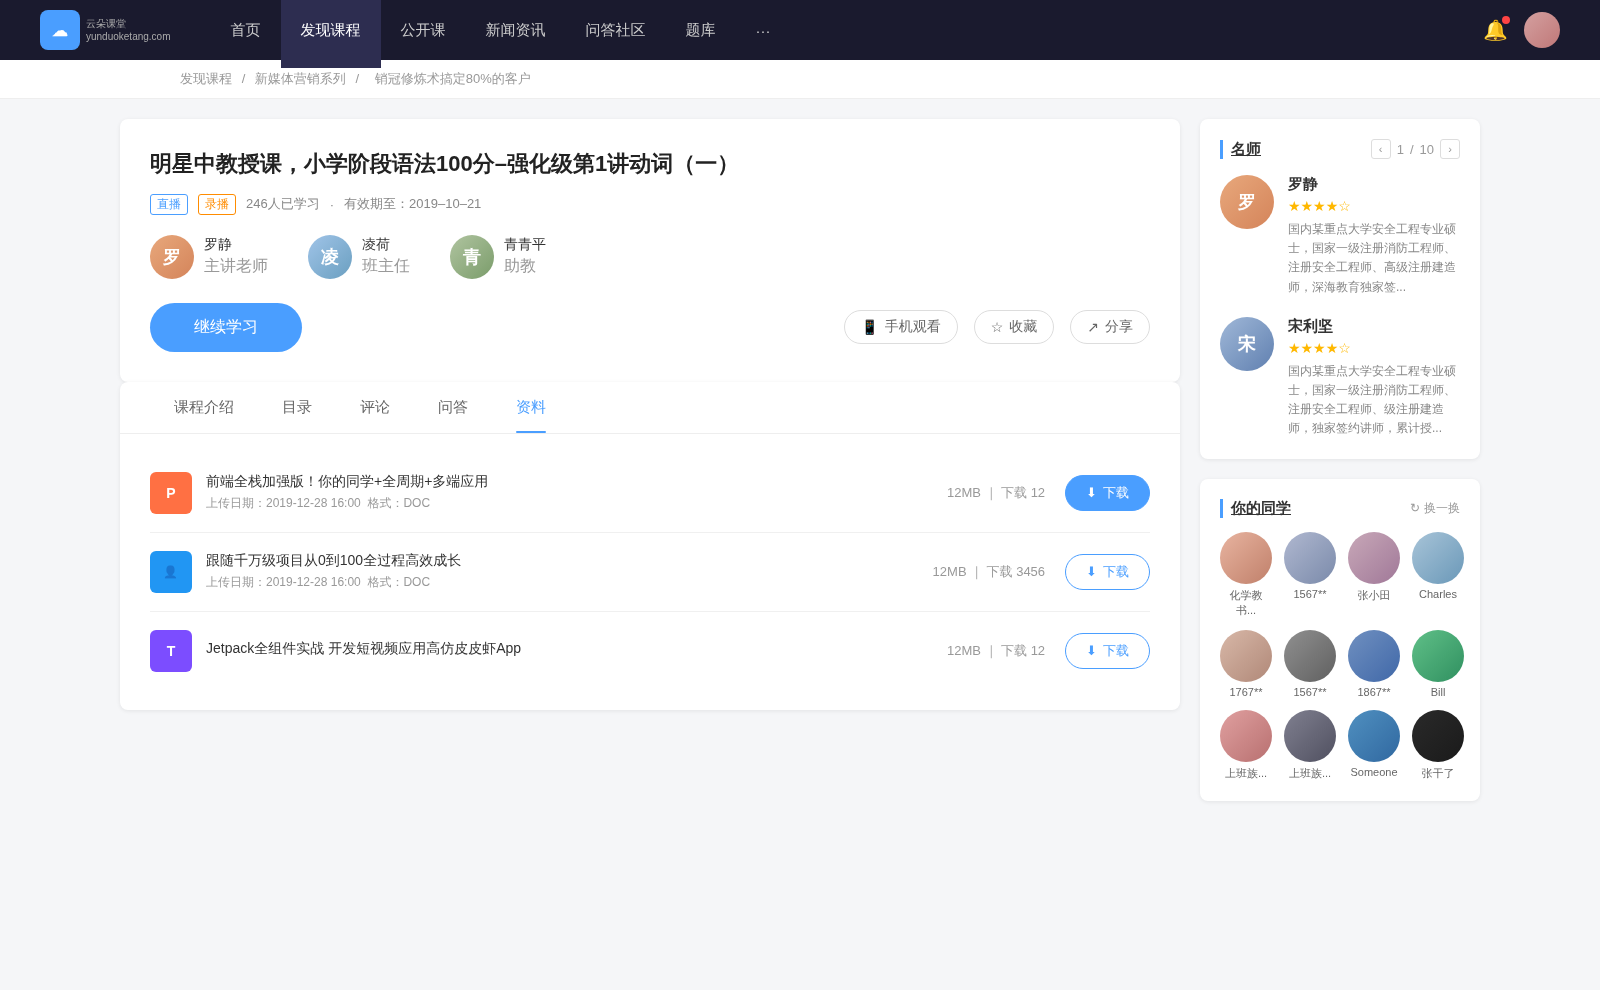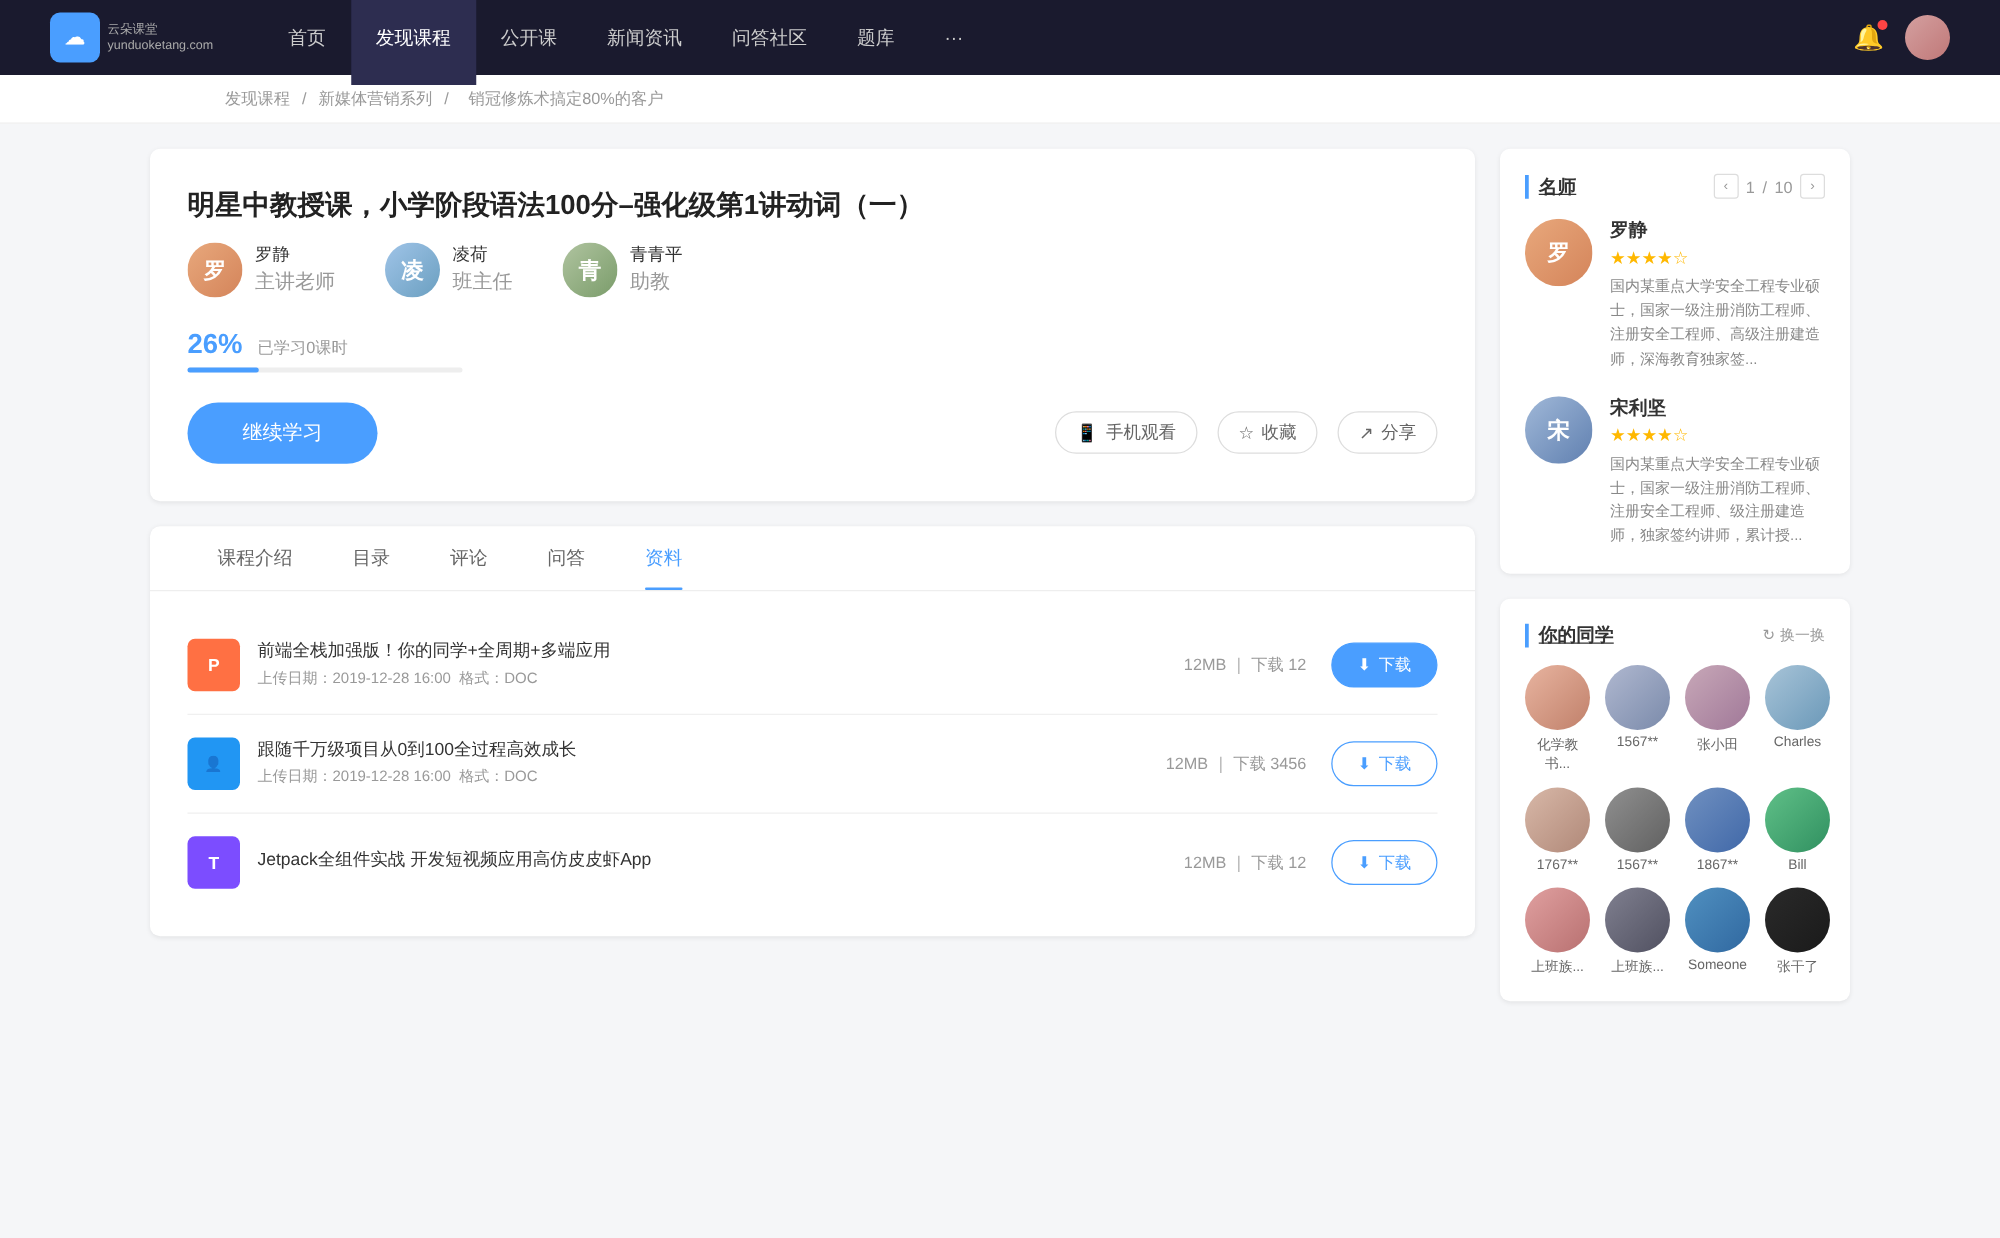--- a/index.html
+++ b/index.html
@@ -25,21 +25,21 @@
     .breadcrumb a { color: #999; text-decoration: none; }
     .breadcrumb span { margin: 0 6px; }
 
     
     .main-wrap { display: flex; padding: 20px 120px; gap: 20px; max-width: 1600px; }
 
     
     .content-left { flex: 1; }
 
     
-    .course-card { background: white; border-radius: 8px; padding: 30px; margin-bottom: 20px; box-shadow: 0 1px 4px rgba(0,0,0,0.08); }
+    .course-card { background: white; border-radius: 8px; padding: 30px; box-shadow: 0 1px 4px rgba(0,0,0,0.08); }
     .course-title { font-size: 22px; font-weight: 600; color: #222; margin-bottom: 14px; line-height: 1.4; }
     .course-meta { display: flex; align-items: center; gap: 10px; margin-bottom: 20px; color: #888; font-size: 13px; }
     .tag { border: 1px solid #4a9eff; color: #4a9eff; border-radius: 3px; padding: 1px 6px; font-size: 12px; }
     .tag.orange { border-color: #ff8c00; color: #ff8c00; }
     .teachers-row { display: flex; gap: 40px; margin-bottom: 24px; }
     .teacher-item { display: flex; align-items: center; gap: 10px; }
     .teacher-avatar { width: 44px; height: 44px; border-radius: 50%; overflow: hidden; }
     .avatar-placeholder { width: 100%; height: 100%; display: flex; align-items: center; justify-content: center; font-size: 18px; color: white; font-weight: bold; }
     .av1 { background: linear-gradient(135deg, #e8a87c, #d4845a); }
     .av2 { background: linear-gradient(135deg, #a0c4e8, #6a9fc0); }
@@ -153,20 +153,27 @@
   <span> / </span>
   <span>销冠修炼术搞定80%的客户</span>
 </div>
 
 <div class="main-wrap">
 
   <div class="content-left">
 
     <div class="course-card">
       <div class="course-title">明星中教授课，小学阶段语法100分–强化级第1讲动词（一）</div>
+      <div class="course-meta">
+        <span class="tag">直播</span>
+        <span class="tag orange">录播</span>
+        <span>246人已学习</span>
+        <span>·</span>
+        <span>有效期至：2019–10–21</span>
+      </div>
       <div class="teachers-row">
         <div class="teacher-item">
           <div class="teacher-avatar">
             <div class="avatar-placeholder av1">罗</div>
           </div>
           <div>
             <div class="teacher-name">罗静</div>
             <div class="teacher-role">主讲老师</div>
           </div>
         </div>
@@ -180,27 +187,20 @@
           </div>
         </div>
         <div class="teacher-item">
           <div class="teacher-avatar">
             <div class="avatar-placeholder av3">青</div>
           </div>
           <div>
             <div class="teacher-name">青青平</div>
             <div class="teacher-role">助教</div>
           </div>
-        </div>
-      </div>
-      <div class="progress-section">
-        <span class="progress-pct">26%</span>
-        <span class="progress-label">已学习0课时</span>
-        <div class="progress-bar-wrap">
-          <div class="progress-bar-fill" style="width:26%"></div>
         </div>
       </div>
       <div class="course-actions">
         <button class="btn-continue">继续学习</button>
         <div class="action-btns">
           <div class="action-btn">
             <span>📱</span>
             <span>手机观看</span>
           </div>
           <div class="action-btn">

